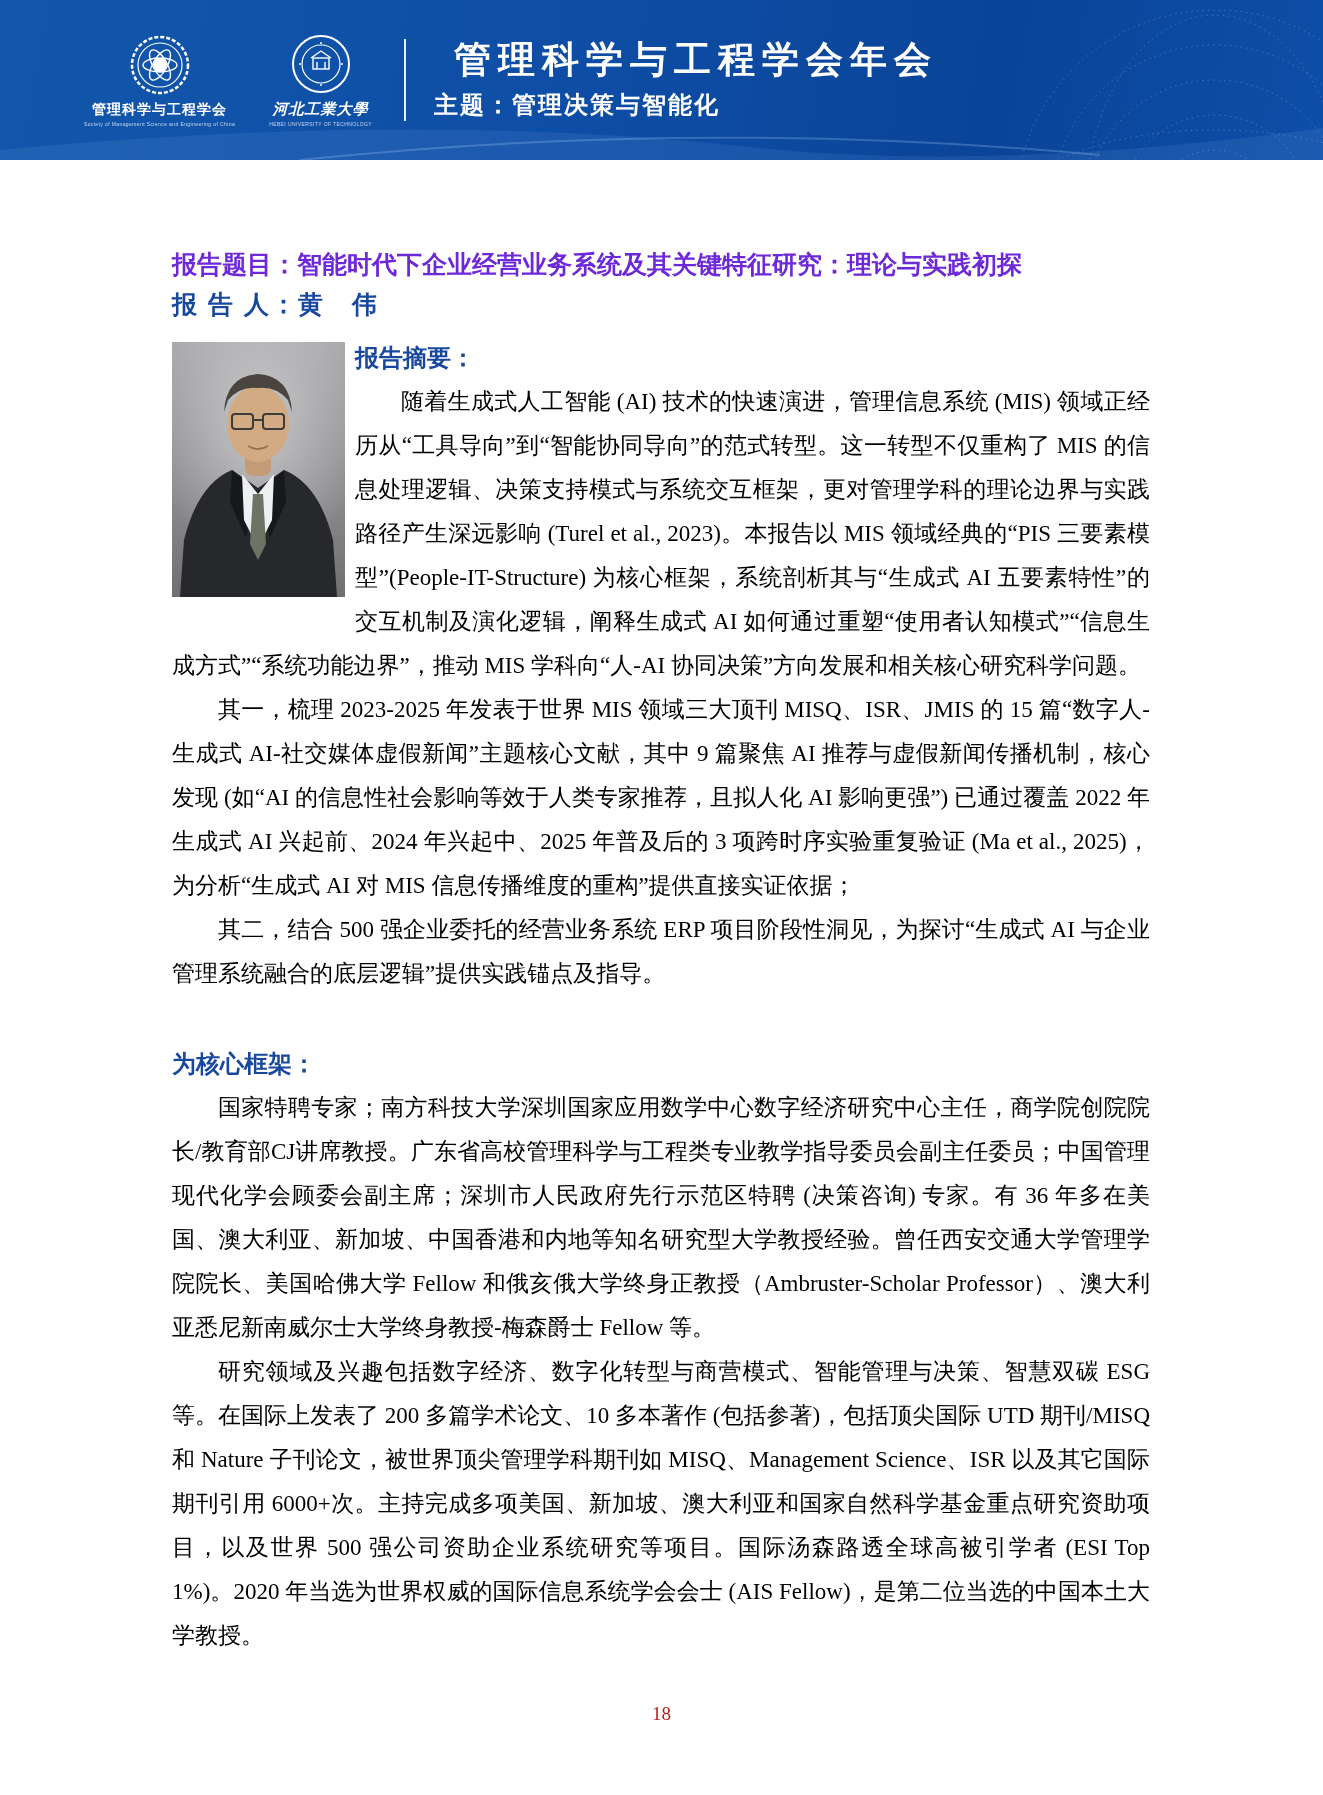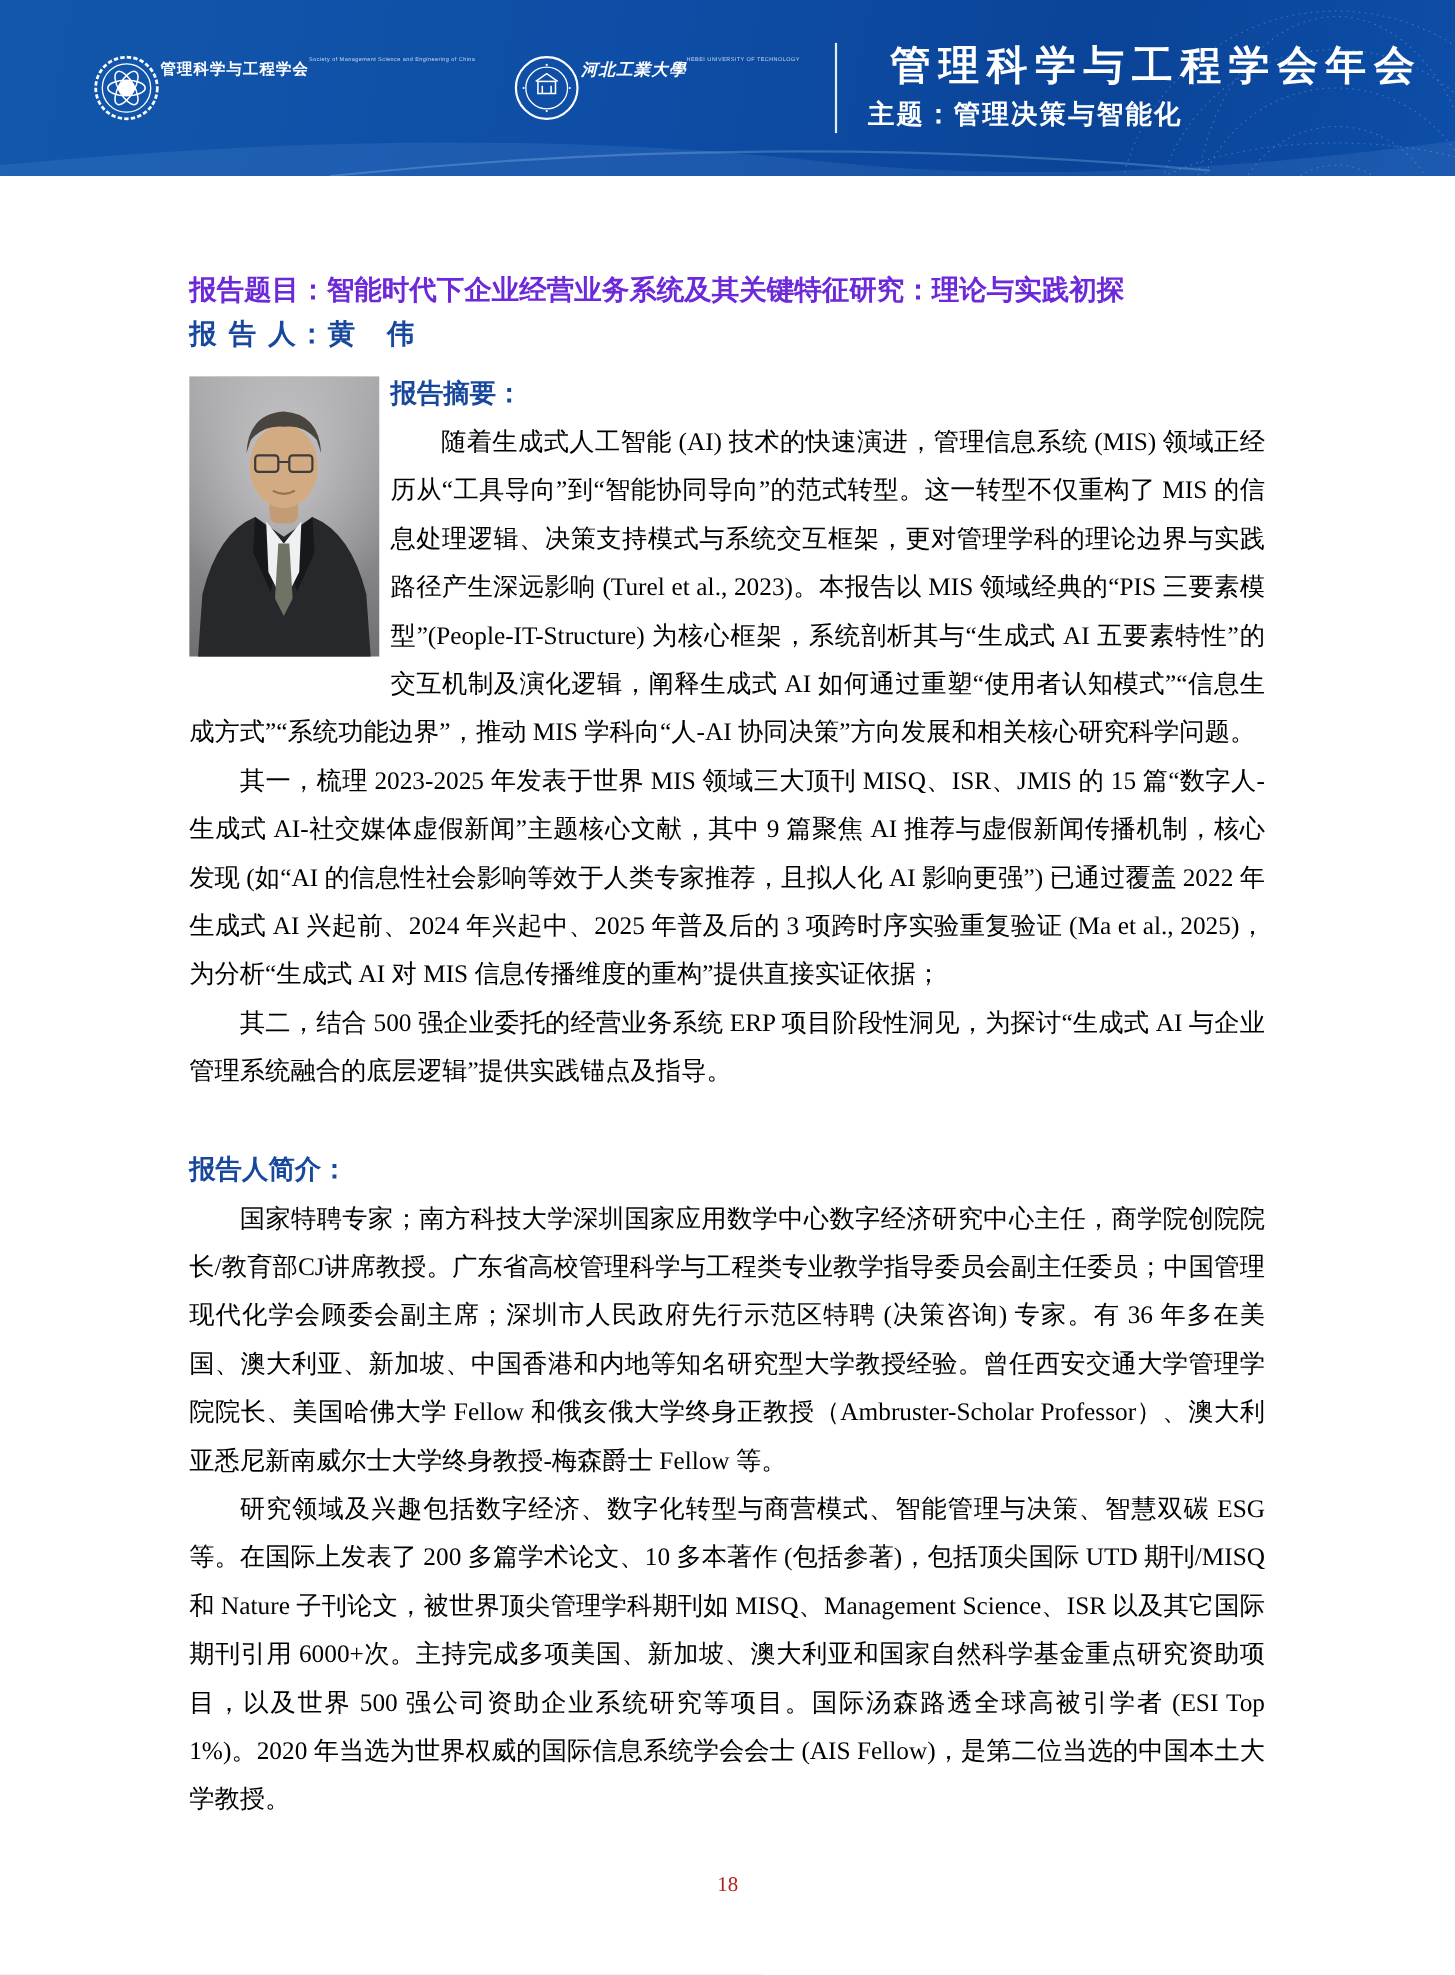--- a/index.html
+++ b/index.html
@@ -16,21 +16,21 @@
     position:absolute;top:0;left:0;width:1323px;height:160px;
     background:linear-gradient(100deg,#1257ac 0%,#0e4da5 45%,#0a4498 75%,#0d4ea8 100%);
     overflow:hidden;
   }
   .banner-decor{position:absolute;top:0;left:0;width:100%;height:100%;pointer-events:none;}
   .banner-inner{
     position:absolute;top:0;left:0;height:100%;width:100%;
     display:flex;align-items:center;
   }
   .logo-group{display:flex;align-items:center;gap:34px;margin-left:84px;}
-  .logo{display:flex;flex-direction:row;color:#fff;}
+  .logo{display:flex;flex-direction:column;align-items:center;color:#fff;}
   .logo-caption{
     font-family:"Liberation Sans", sans-serif;
     font-weight:bold;font-size:14px;letter-spacing:1px;margin-top:5px;white-space:nowrap;
   }
   .logo-caption.script{font-family:"Liberation Serif", serif;font-style:italic;font-size:15px;}
   .logo-caption-en{
     font-family:"Liberation Sans", sans-serif;
     font-size:5px;opacity:.75;margin-top:2px;letter-spacing:.4px;white-space:nowrap;
   }
   .divider{width:2px;height:82px;background:rgba(255,255,255,.9);margin:0 28px 0 32px;}
@@ -182,20 +182,20 @@
         <path d="M76,104 Q86,110 96,104" fill="none" stroke="#9c6f4e" stroke-width="2"></path>
       </svg>
 
       <div class="section-label">报告摘要：</div>
 
       <p>随着生成式人工智能 (AI) 技术的快速演进，管理信息系统 (MIS) 领域正经历从“工具导向”到“智能协同导向”的范式转型。这一转型不仅重构了 MIS 的信息处理逻辑、决策支持模式与系统交互框架，更对管理学科的理论边界与实践路径产生深远影响 (Turel et al., 2023)。本报告以 MIS 领域经典的“PIS 三要素模型”(People-IT-Structure) 为核心框架，系统剖析其与“生成式 AI 五要素特性”的交互机制及演化逻辑，阐释生成式 AI 如何通过重塑“使用者认知模式”“信息生成方式”“系统功能边界”，推动 MIS 学科向“人-AI 协同决策”方向发展和相关核心研究科学问题。</p>
       <p>其一，梳理 2023-2025 年发表于世界 MIS 领域三大顶刊 MISQ、ISR、JMIS 的 15 篇“数字人-生成式 AI-社交媒体虚假新闻”主题核心文献，其中 9 篇聚焦 AI 推荐与虚假新闻传播机制，核心发现 (如“AI 的信息性社会影响等效于人类专家推荐，且拟人化 AI 影响更强”) 已通过覆盖 2022 年生成式 AI 兴起前、2024 年兴起中、2025 年普及后的 3 项跨时序实验重复验证 (Ma et al., 2025)，为分析“生成式 AI 对 MIS 信息传播维度的重构”提供直接实证依据；</p>
       <p>其二，结合 500 强企业委托的经营业务系统 ERP 项目阶段性洞见，为探讨“生成式 AI 与企业管理系统融合的底层逻辑”提供实践锚点及指导。</p>
     </div>
 
-    <div class="bio-label">报告人简介：</div>
+    <div class="bio-label">为核心框架：</div>
 
     <p>国家特聘专家；南方科技大学深圳国家应用数学中心数字经济研究中心主任，商学院创院院长/教育部CJ讲席教授。广东省高校管理科学与工程类专业教学指导委员会副主任委员；中国管理现代化学会顾委会副主席；深圳市人民政府先行示范区特聘 (决策咨询) 专家。有 36 年多在美国、澳大利亚、新加坡、中国香港和内地等知名研究型大学教授经验。曾任西安交通大学管理学院院长、美国哈佛大学 Fellow 和俄亥俄大学终身正教授（Ambruster-Scholar Professor）、澳大利亚悉尼新南威尔士大学终身教授-梅森爵士 Fellow 等。</p>
     <p>研究领域及兴趣包括数字经济、数字化转型与商营模式、智能管理与决策、智慧双碳 ESG 等。在国际上发表了 200 多篇学术论文、10 多本著作 (包括参著)，包括顶尖国际 UTD 期刊/MISQ 和 Nature 子刊论文，被世界顶尖管理学科期刊如 MISQ、Management Science、ISR 以及其它国际期刊引用 6000+次。主持完成多项美国、新加坡、澳大利亚和国家自然科学基金重点研究资助项目，以及世界 500 强公司资助企业系统研究等项目。国际汤森路透全球高被引学者 (ESI Top 1%)。2020 年当选为世界权威的国际信息系统学会会士 (AIS Fellow)，是第二位当选的中国本土大学教授。</p>
   </div>
 
   <div class="page-number">18</div>
 </div>
 
 </body></html>

